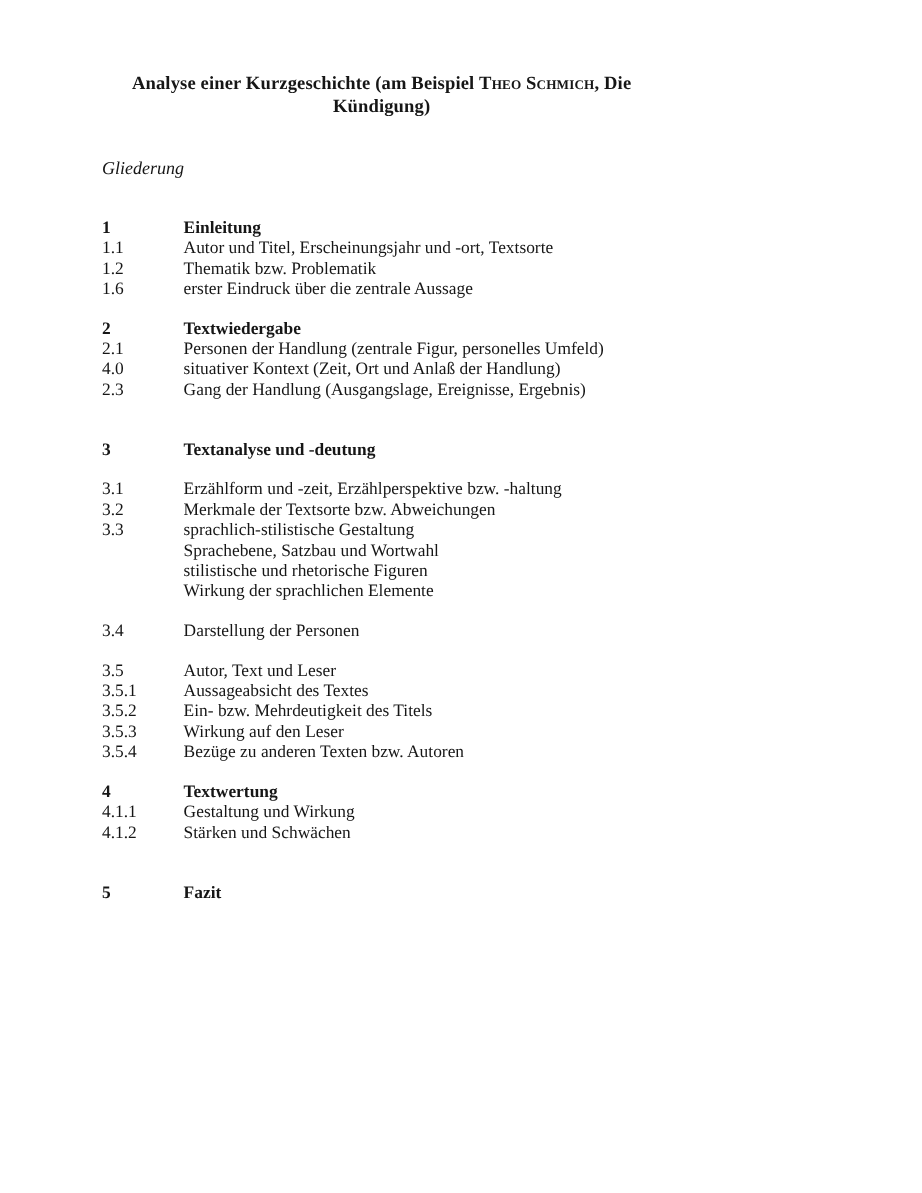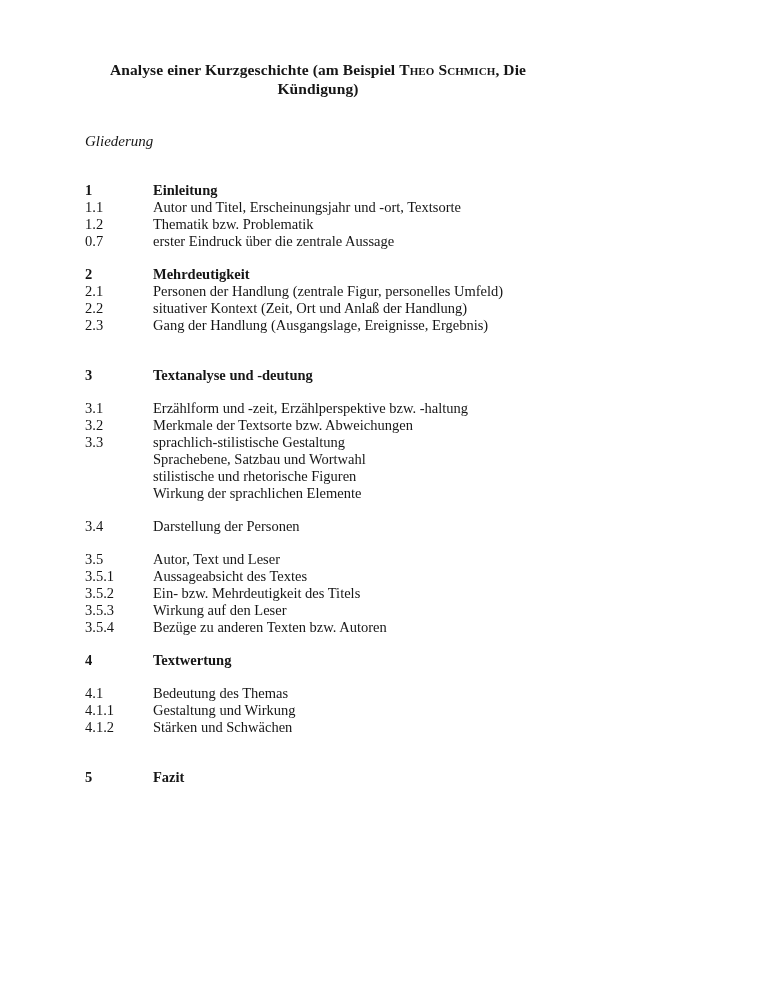--- a/index.html
+++ b/index.html
@@ -62,34 +62,34 @@
     </div>
     <div class="row">
       <span class="num">1.1</span>
       <span class="txt">Autor und Titel, Erscheinungsjahr und -ort, Textsorte</span>
     </div>
     <div class="row">
       <span class="num">1.2</span>
       <span class="txt">Thematik bzw. Problematik</span>
     </div>
     <div class="row">
-      <span class="num">0.7</span>
+      <span class="num">1.6</span>
       <span class="txt">erster Eindruck über die zentrale Aussage</span>
     </div>
 
     <div class="row h g1">
       <span class="num">2</span>
-      <span class="txt">Mehrdeutigkeit</span>
+      <span class="txt">Textwiedergabe</span>
     </div>
     <div class="row">
       <span class="num">2.1</span>
       <span class="txt">Personen der Handlung (zentrale Figur, personelles Umfeld)</span>
     </div>
     <div class="row">
-      <span class="num">2.2</span>
+      <span class="num">4.0</span>
       <span class="txt">situativer Kontext (Zeit, Ort und Anlaß der Handlung)</span>
     </div>
     <div class="row">
       <span class="num">2.3</span>
       <span class="txt">Gang der Handlung (Ausgangslage, Ereignisse, Ergebnis)</span>
     </div>
 
     <div class="row h g2">
       <span class="num">3</span>
       <span class="txt">Textanalyse und -deutung</span>
@@ -142,24 +142,20 @@
     </div>
     <div class="row it">
       <span class="num">3.5.4</span>
       <span class="txt">Bezüge zu anderen Texten bzw. Autoren</span>
     </div>
 
     <div class="row h g1">
       <span class="num">4</span>
       <span class="txt">Textwertung</span>
     </div>
-    <div class="row g1">
-      <span class="num">4.1</span>
-      <span class="txt">Bedeutung des Themas</span>
-    </div>
     <div class="row">
       <span class="num">4.1.1</span>
       <span class="txt">Gestaltung und Wirkung</span>
     </div>
     <div class="row">
       <span class="num">4.1.2</span>
       <span class="txt">Stärken und Schwächen</span>
     </div>
 
     <div class="row h g2">

